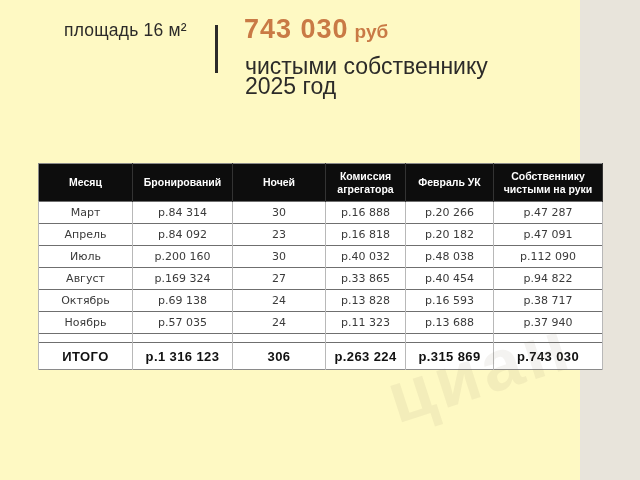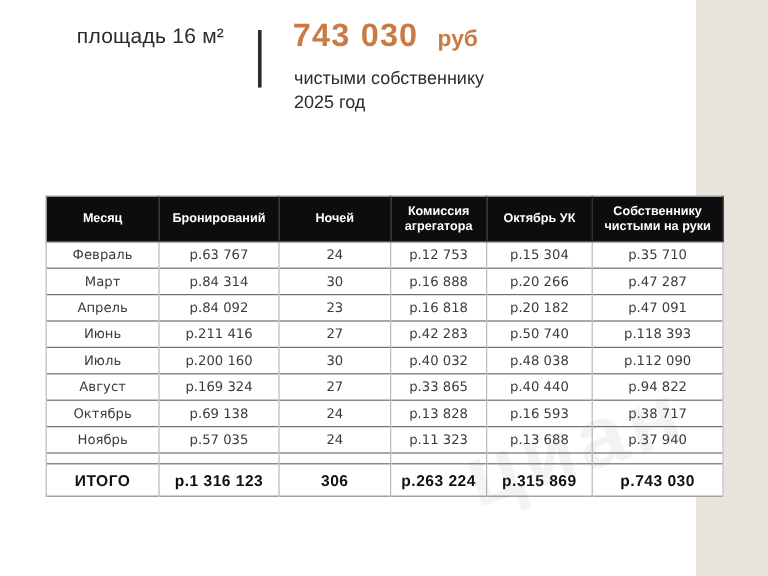--- a/index.html
+++ b/index.html
@@ -8,21 +8,21 @@
     width: 640px;
     height: 480px;
     overflow: hidden;
     background: #e8e4db;
     font-family: "Liberation Sans", sans-serif;
   }
   .page {
     position: relative;
     width: 580px;
     height: 480px;
-    background: #ffffff;
+    background: #fef9c3;
   }
 
   
   .area-label {
     position: absolute;
     left: 64px;
     top: 20px;
     font-size: 17.5px;
     color: #2c2b29;
     letter-spacing: 0.2px;
@@ -44,27 +44,27 @@
   .amount-value {
     font-size: 27px;
     font-weight: bold;
     letter-spacing: 1px;
     color: #c97a45;
   }
   .amount-currency {
     font-size: 19px;
     font-weight: bold;
     color: #c97a45;
-    margin-left: 16px;
+    margin-left: 6px;
   }
   .subtitle {
     position: absolute;
     left: 245px;
     top: 56px;
-    font-size: 15px;
+    font-size: 23px;
     line-height: 20px;
     color: #2c2b29;
   }
 
   
   .income-table {
     position: absolute;
     left: 38px;
     top: 163px;
     width: 564px;
@@ -152,71 +152,55 @@
       <col style="width:80px">
       <col style="width:88px">
       <col style="width:109px">
     </colgroup>
     <thead>
       <tr>
           <th>Месяц</th>
           <th>Бронирований</th>
           <th>Ночей</th>
           <th>Комиссия агрегатора</th>
-          <th>Октябрь УК</th>
+          <th>Февраль УК</th>
           <th>Собственнику чистыми на руки</th>
         </tr>
     </thead>
     <tbody>
-        <tr>
-          <td>Февраль</td>
-          <td>р.63 767</td>
-          <td>24</td>
-          <td>р.12 753</td>
-          <td>р.15 304</td>
-          <td>р.35 710</td>
-        </tr>
         <tr>
           <td>Март</td>
           <td>р.84 314</td>
           <td>30</td>
           <td>р.16 888</td>
           <td>р.20 266</td>
           <td>р.47 287</td>
         </tr>
         <tr>
           <td>Апрель</td>
           <td>р.84 092</td>
           <td>23</td>
           <td>р.16 818</td>
           <td>р.20 182</td>
           <td>р.47 091</td>
         </tr>
         <tr>
-          <td>Июнь</td>
-          <td>р.211 416</td>
-          <td>27</td>
-          <td>р.42 283</td>
-          <td>р.50 740</td>
-          <td>р.118 393</td>
-        </tr>
-        <tr>
           <td>Июль</td>
           <td>р.200 160</td>
           <td>30</td>
           <td>р.40 032</td>
           <td>р.48 038</td>
           <td>р.112 090</td>
         </tr>
         <tr>
           <td>Август</td>
           <td>р.169 324</td>
           <td>27</td>
           <td>р.33 865</td>
-          <td>р.40 440</td>
+          <td>р.40 454</td>
           <td>р.94 822</td>
         </tr>
         <tr>
           <td>Октябрь</td>
           <td>р.69 138</td>
           <td>24</td>
           <td>р.13 828</td>
           <td>р.16 593</td>
           <td>р.38 717</td>
         </tr>

